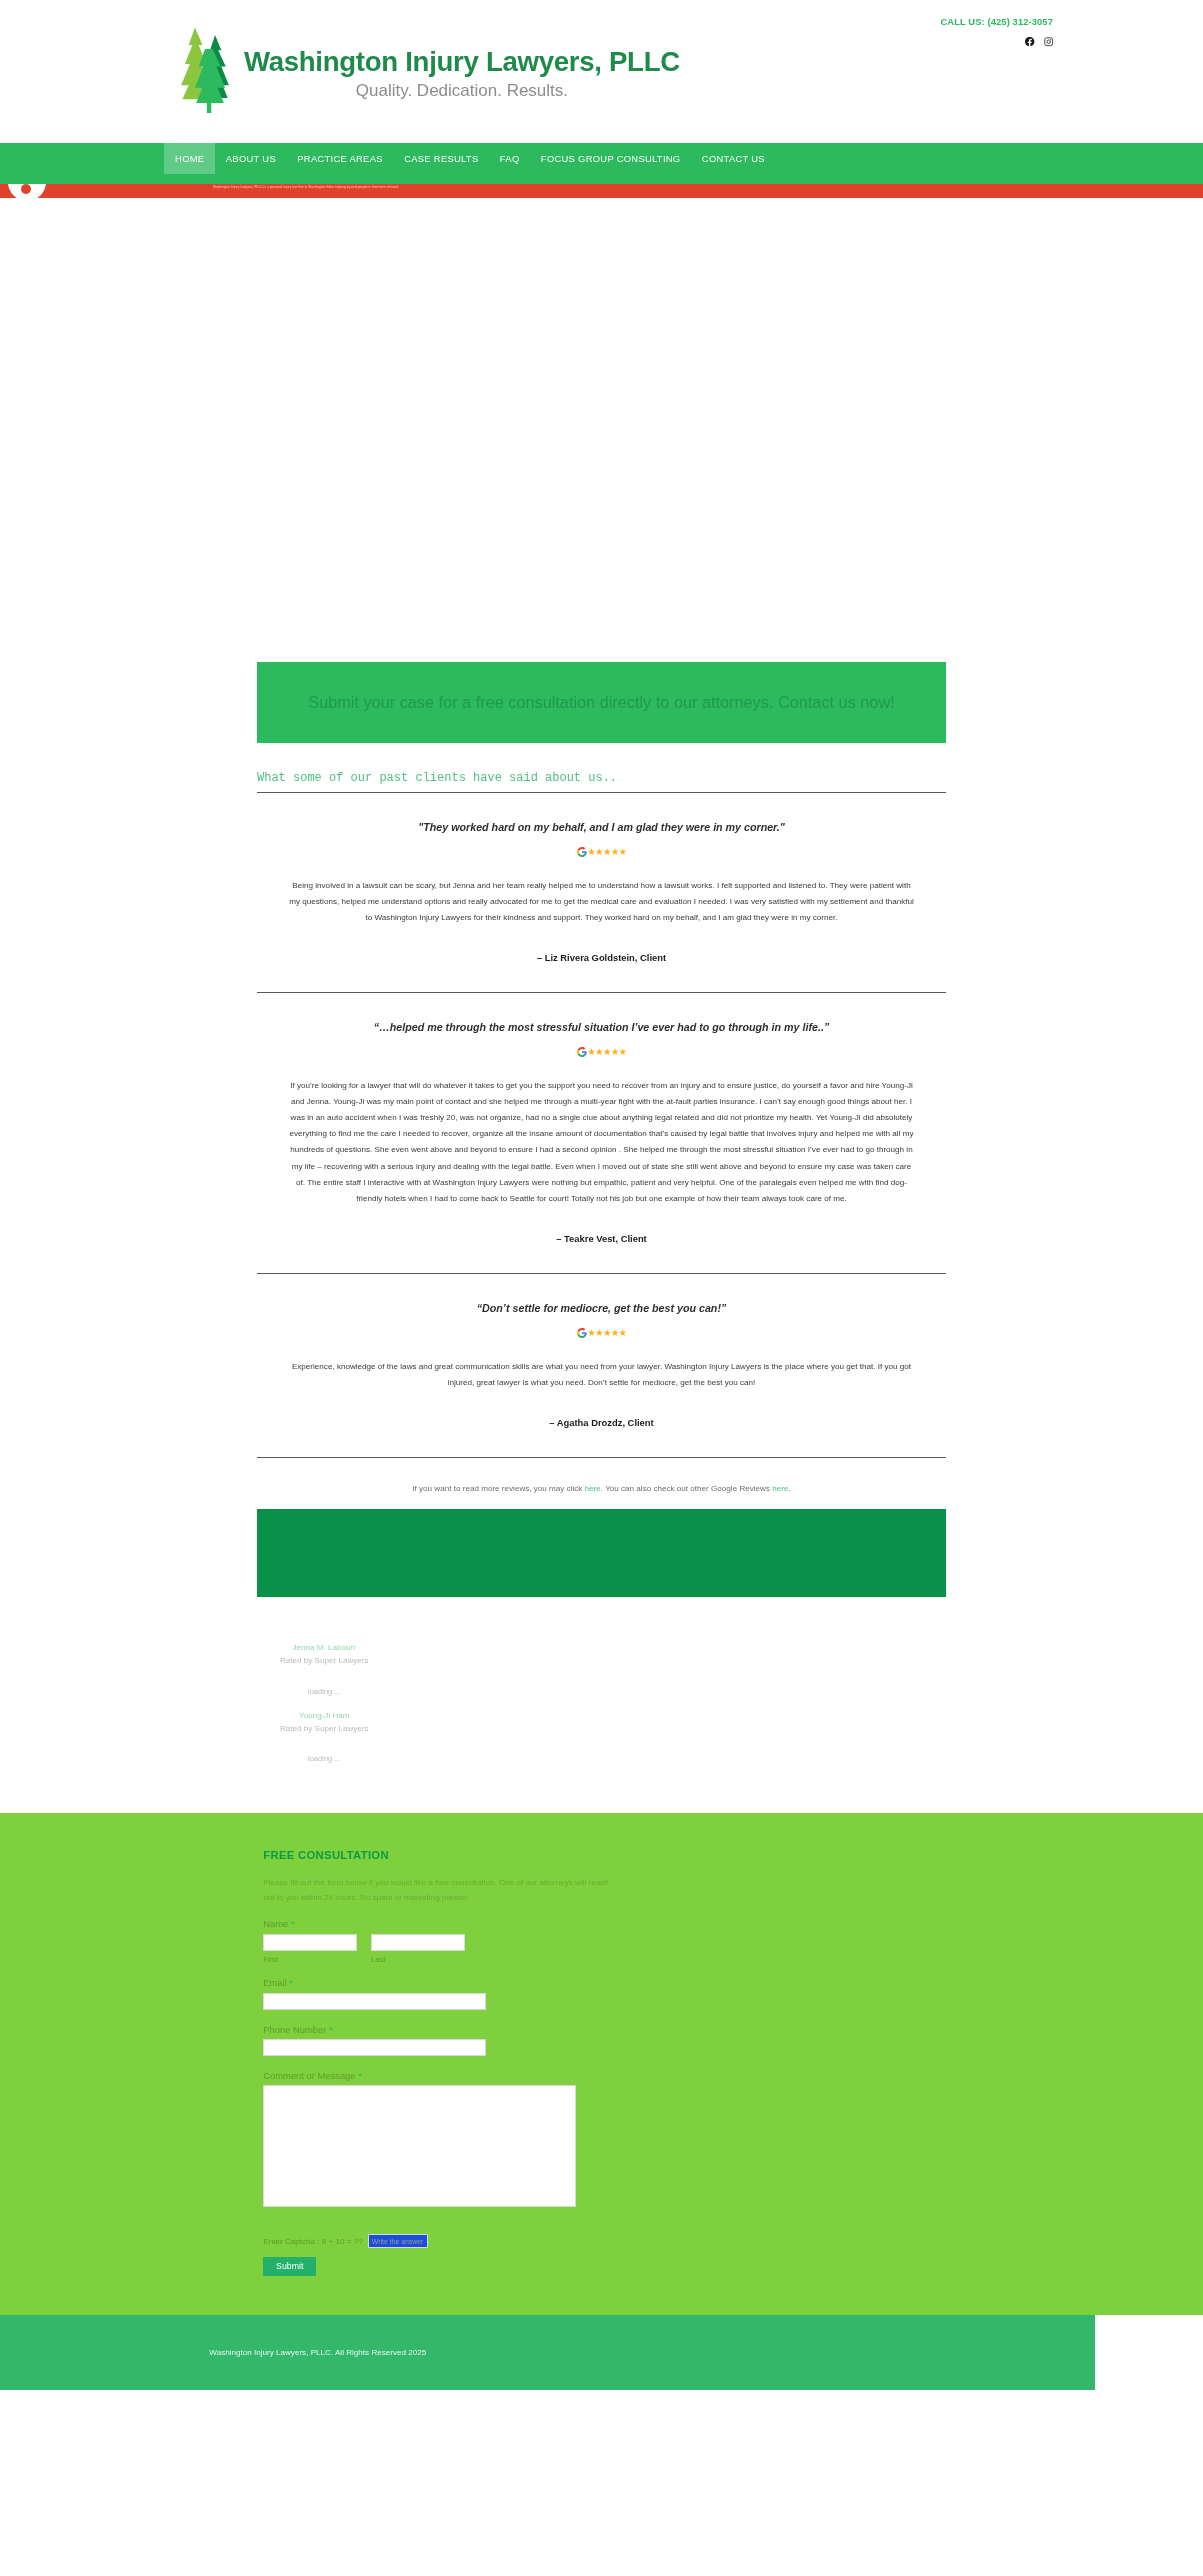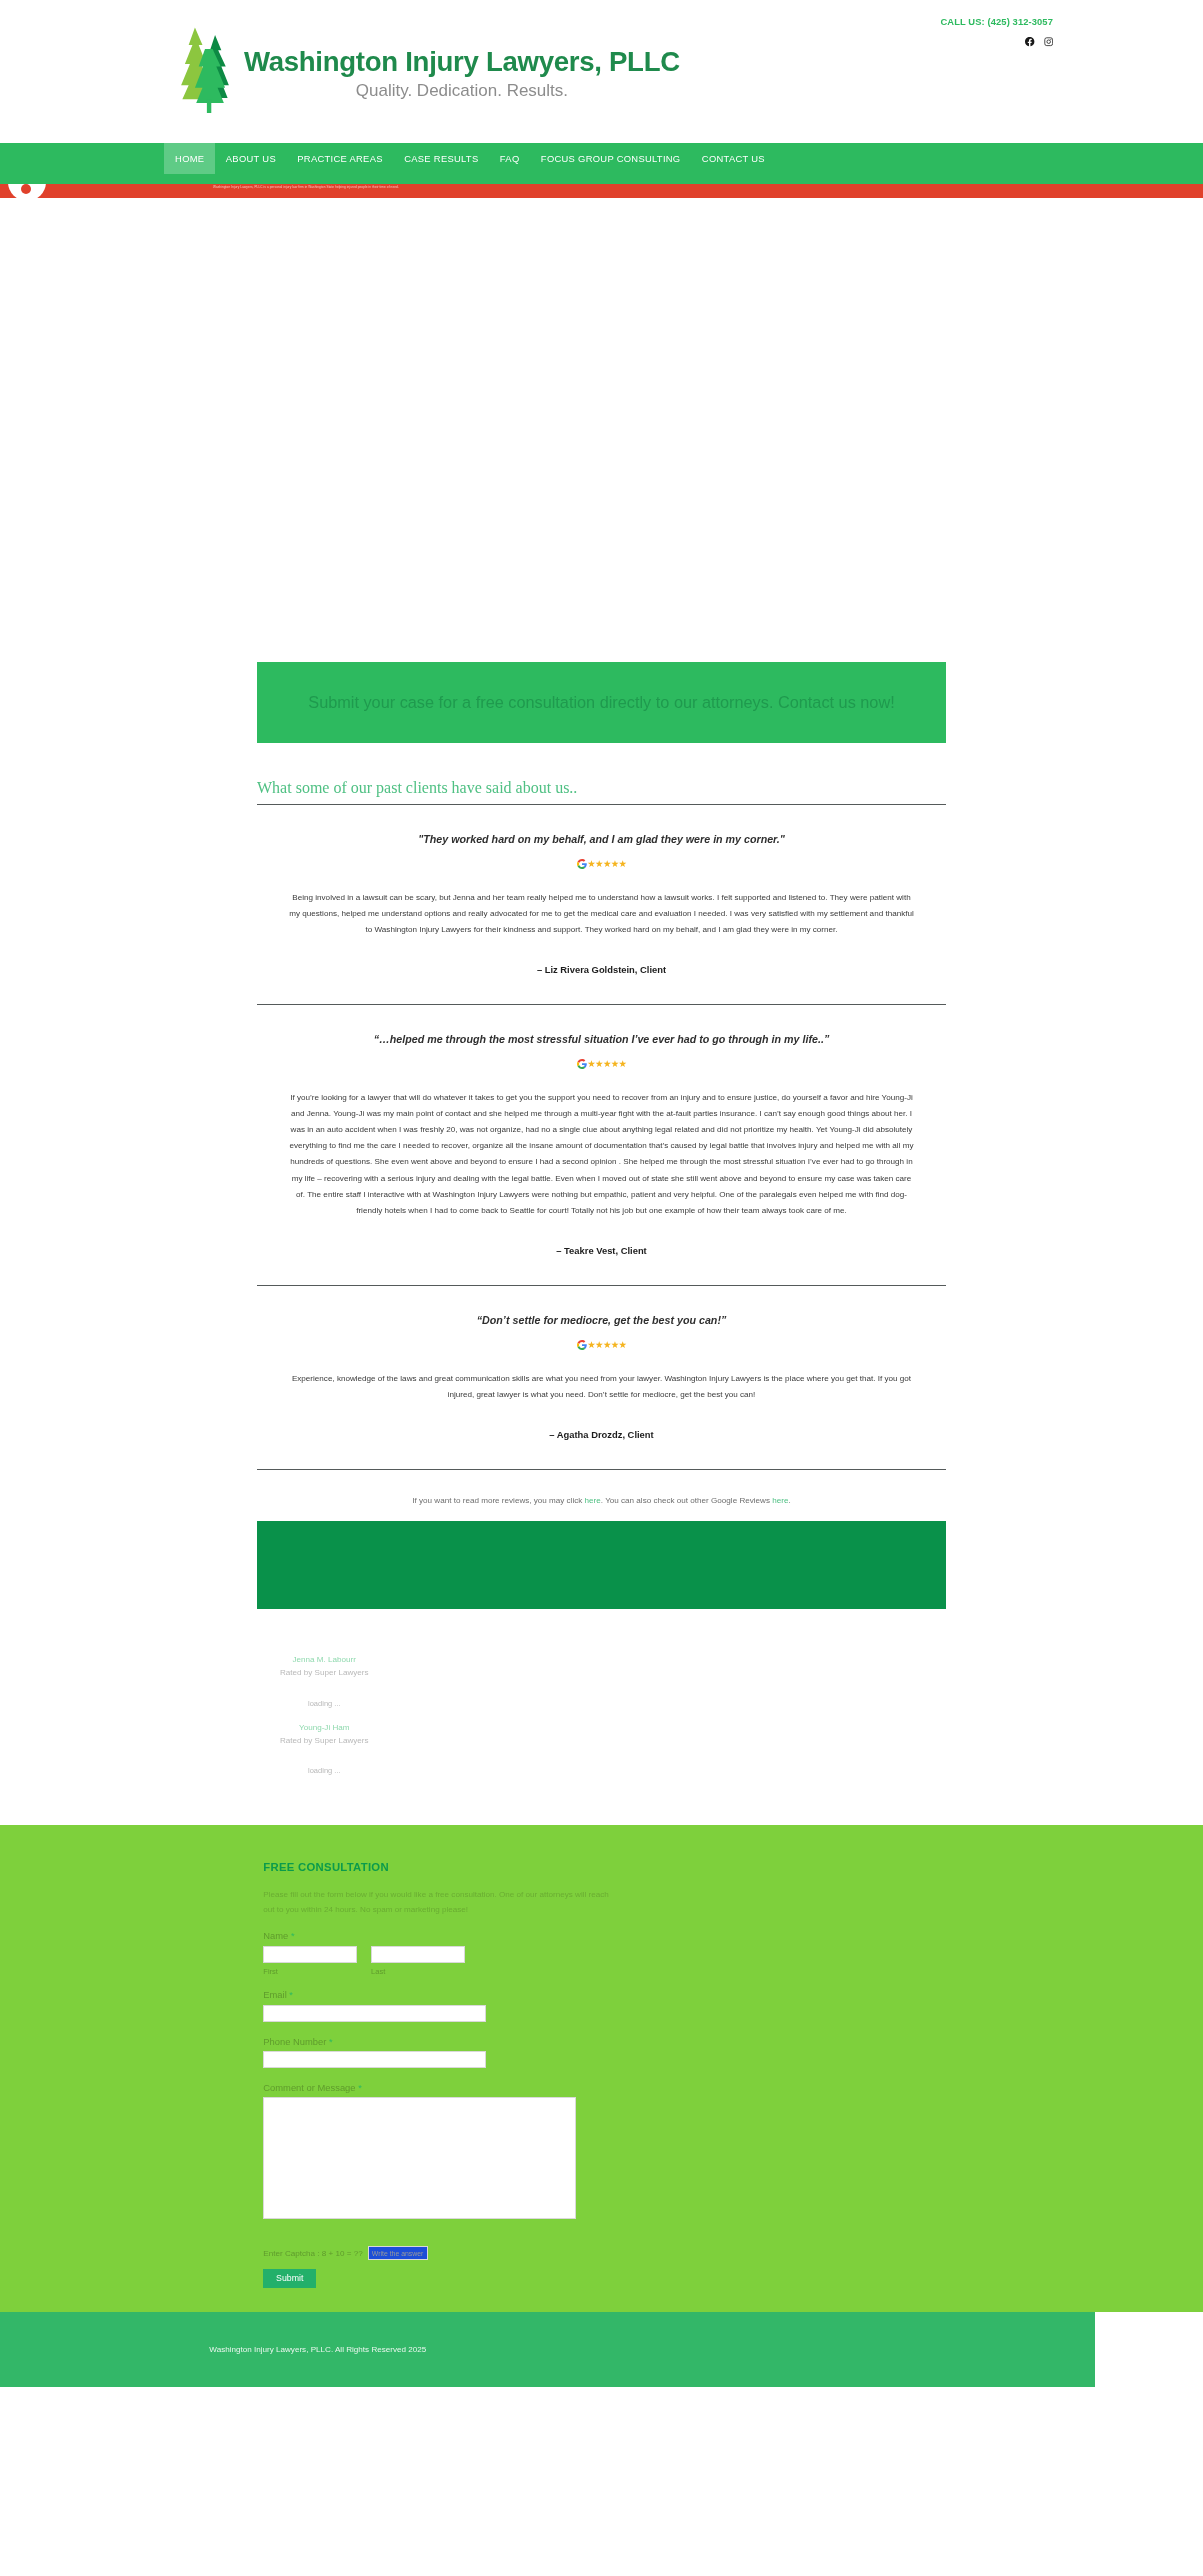--- a/index.html
+++ b/index.html
@@ -75,22 +75,22 @@
     background:#2dba5f; width:689px; height:81px;
     display:flex; align-items:center; justify-content:center;
     padding:0 31px; margin-top:0px;
   }
   .cta-text {
     color:#1f9a4e; font-size:16.3px; text-align:center; line-height:1.35;
     font-family:"Liberation Sans Narrow","Liberation Sans",sans-serif;
   }
 
   .section-heading {
-    color:#4fc083; font-size:16px; margin-top:36px;
-    font-family:Liberation Serif, serif;
+    color:#4fc083; font-size:12px; margin-top:28px;
+    font-family:Liberation Mono, monospace;
   }
   .hr-dark { border:0; border-top:1.3px solid #555a5a; margin-top:7.5px; }
 
   .testimonial { padding-top:27.6px; }
   .t-quote {
     font-style:italic; font-weight:600; font-size:10.7px; color:#2f2f2f;
     text-align:center; font-family:"Liberation Sans Narrow","Liberation Sans",sans-serif;
   }
   .t-rating { display:flex; align-items:center; justify-content:center; gap:0.6px; margin-top:13.8px; }
   .g-icon { display:block; }
@@ -125,21 +125,21 @@
     color:#b9b9b9; font-size:8.1px; line-height:1.45;
     font-family:"Liberation Sans Narrow","Liberation Sans",sans-serif;
   }
   .badge-loading {
     color:#b9b9b9; font-size:7.5px; margin-top:20px; text-align:center; width:107px;
     margin-left:13.8px; font-family:"Liberation Sans Narrow","Liberation Sans",sans-serif;
   }
   .badge-gap { height:13.8px; }
 
   
-  .form-section { width:1203px; background:#7ed03c; padding:36px 0 24px; }
+  .form-section { width:1203px; background:#7ed03c; padding:36px 0 39px; }
   .form-inner { width:689px; margin:0 auto; padding-left:6.3px; }
   .form-title {
     color:#0b9b4b; font-size:11.3px; font-weight:700; letter-spacing:0.3px;
     font-family:"Liberation Sans Narrow","Liberation Sans",sans-serif;
   }
   .form-intro {
     color:#6aad32; font-size:8.1px; line-height:1.75; margin-top:15px; max-width:351px;
     font-family:"Liberation Sans Narrow","Liberation Sans",sans-serif;
   }
   .field-label {

